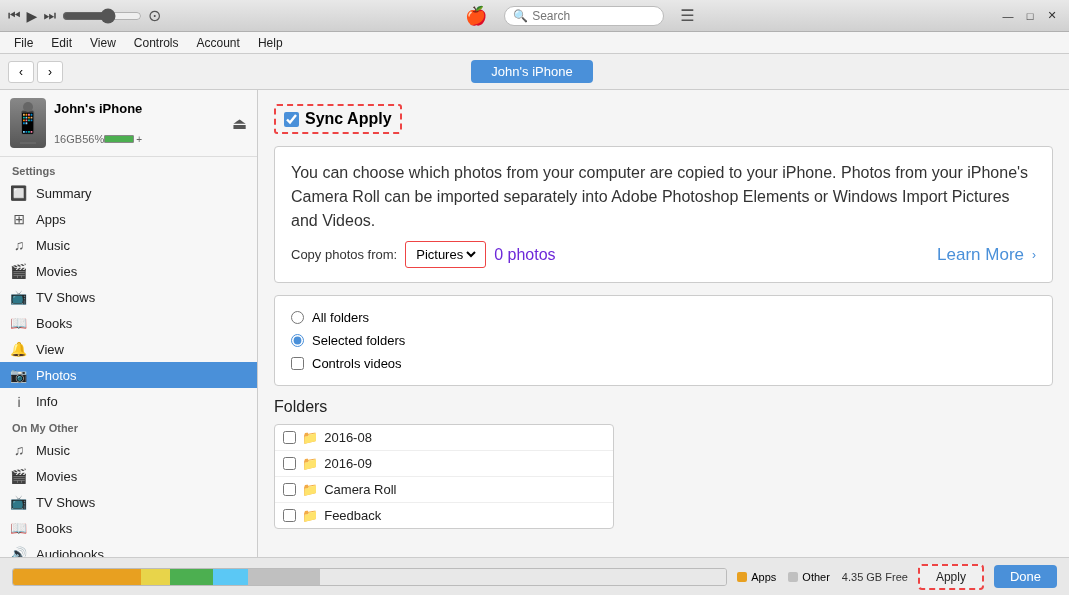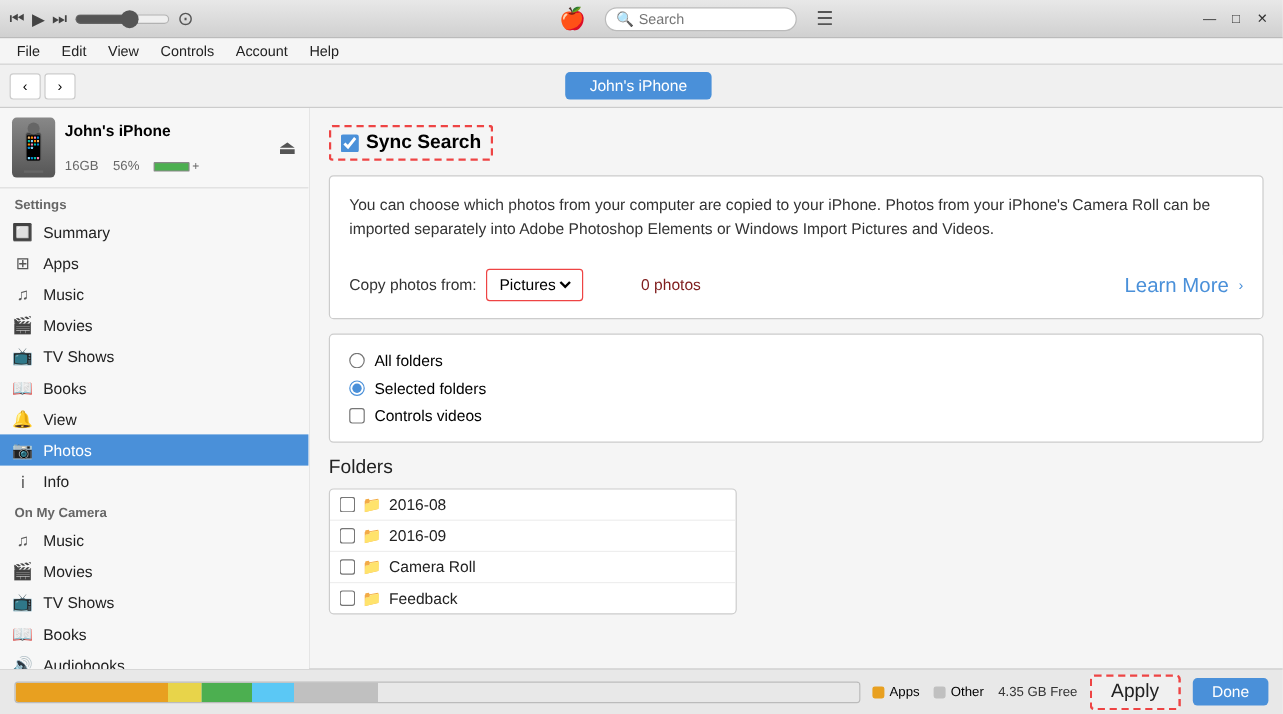--- a/index.html
+++ b/index.html
@@ -193,21 +193,21 @@
       position: absolute;
       bottom: 4px;
     }
     .device-info { flex: 1; }
     .device-name { font-size: 13px; font-weight: 600; }
     .device-capacity {
       font-size: 11px;
       color: #666;
       display: flex;
       align-items: center;
-      gap: 12px;
+      gap: 0;
       margin-top: 17px;
       text-align: center;
     }
     .battery-bar {
       display: flex;
       align-items: center;
       gap: 2px;
     }
     .battery-fill {
       width: 30px;
@@ -288,24 +288,24 @@
 
     
     .info-box {
       background: white;
       border: 1px solid #ccc;
       border-radius: 4px;
       padding: 14px 16px;
       margin-bottom: 12px;
     }
     .info-text {
-      font-size: 13px;
+      font-size: 16px;
       color: #333;
       line-height: 1.5;
-      margin-bottom: 24px;
+      margin-bottom: 8px;
     }
     .copy-from-row {
       display: flex;
       align-items: center;
       gap: 8px;
       font-size: 13px;
     }
     .copy-from-label { color: #333; }
     .copy-from-select {
       display: flex;
@@ -317,21 +317,21 @@
       background: white;
       cursor: pointer;
     }
     .copy-from-select select {
       border: none;
       outline: none;
       font-size: 13px;
       background: transparent;
       cursor: pointer;
     }
-    .photos-count { font-size: 13px; color: #7f1d1d; margin-left: 40px; }
+    .photos-count { font-size: 16px; color: #6d28d9; }
     .learn-more {
       margin-left: auto;
       color: #4a90d9;
       font-size: 17px;
       cursor: pointer;
       text-decoration: none;
     }
 
     
     .folder-options {
@@ -423,21 +423,21 @@
       border: 1px solid #bbb;
     }
     .storage-seg {
       height: 100%;
     }
     .apply-btn {
       padding: 4px 16px;
       background: #f0f0f0;
       border: 2px dashed #e44;
       border-radius: 4px;
-      font-size: 16px;
+      font-size: 12px;
       cursor: pointer;
       color: #222;
     }
     .done-btn {
       padding: 4px 16px;
       background: #4a90d9;
       border: none;
       border-radius: 4px;
       font-size: 13px;
       cursor: pointer;
@@ -558,21 +558,21 @@
     </div>
     <div class="sidebar-item active">
       <span class="sidebar-icon">📷</span>
       <span class="sidebar-label">Photos</span>
     </div>
     <div class="sidebar-item">
       <span class="sidebar-icon">ℹ</span>
       <span class="sidebar-label">Info</span>
     </div>
 
-    <div class="sidebar-section-label">On My Camera</div>
+    <div class="sidebar-section-label">On My Other</div>
     <div class="sidebar-item">
       <span class="sidebar-icon">♫</span>
       <span class="sidebar-label">Music</span>
     </div>
     <div class="sidebar-item">
       <span class="sidebar-icon">🎬</span>
       <span class="sidebar-label">Movies</span>
     </div>
     <div class="sidebar-item">
       <span class="sidebar-icon">📺</span>
@@ -587,21 +587,21 @@
       <span class="sidebar-label">Audiobooks</span>
     </div>
 
   </div>
 
   <div class="content">
 
     <div class="sync-photos-header">
       <label class="checkbox-label">
         <input type="checkbox" class="sync-checkbox" checked="" style="">
-        <span>Sync Search</span>
+        <span>Sync Apply</span>
       </label>
     </div>
 
     <div class="info-box">
       <p class="info-text">You can choose which photos from your computer are copied to your iPhone. Photos from your iPhone's Camera Roll can be imported separately into Adobe Photoshop Elements or Windows Import Pictures and Videos.</p>
       <div class="copy-from-row">
         <span class="copy-from-label">Copy photos from:</span>
         <div class="copy-from-select">
           <select>
             <option>Pictures</option>

